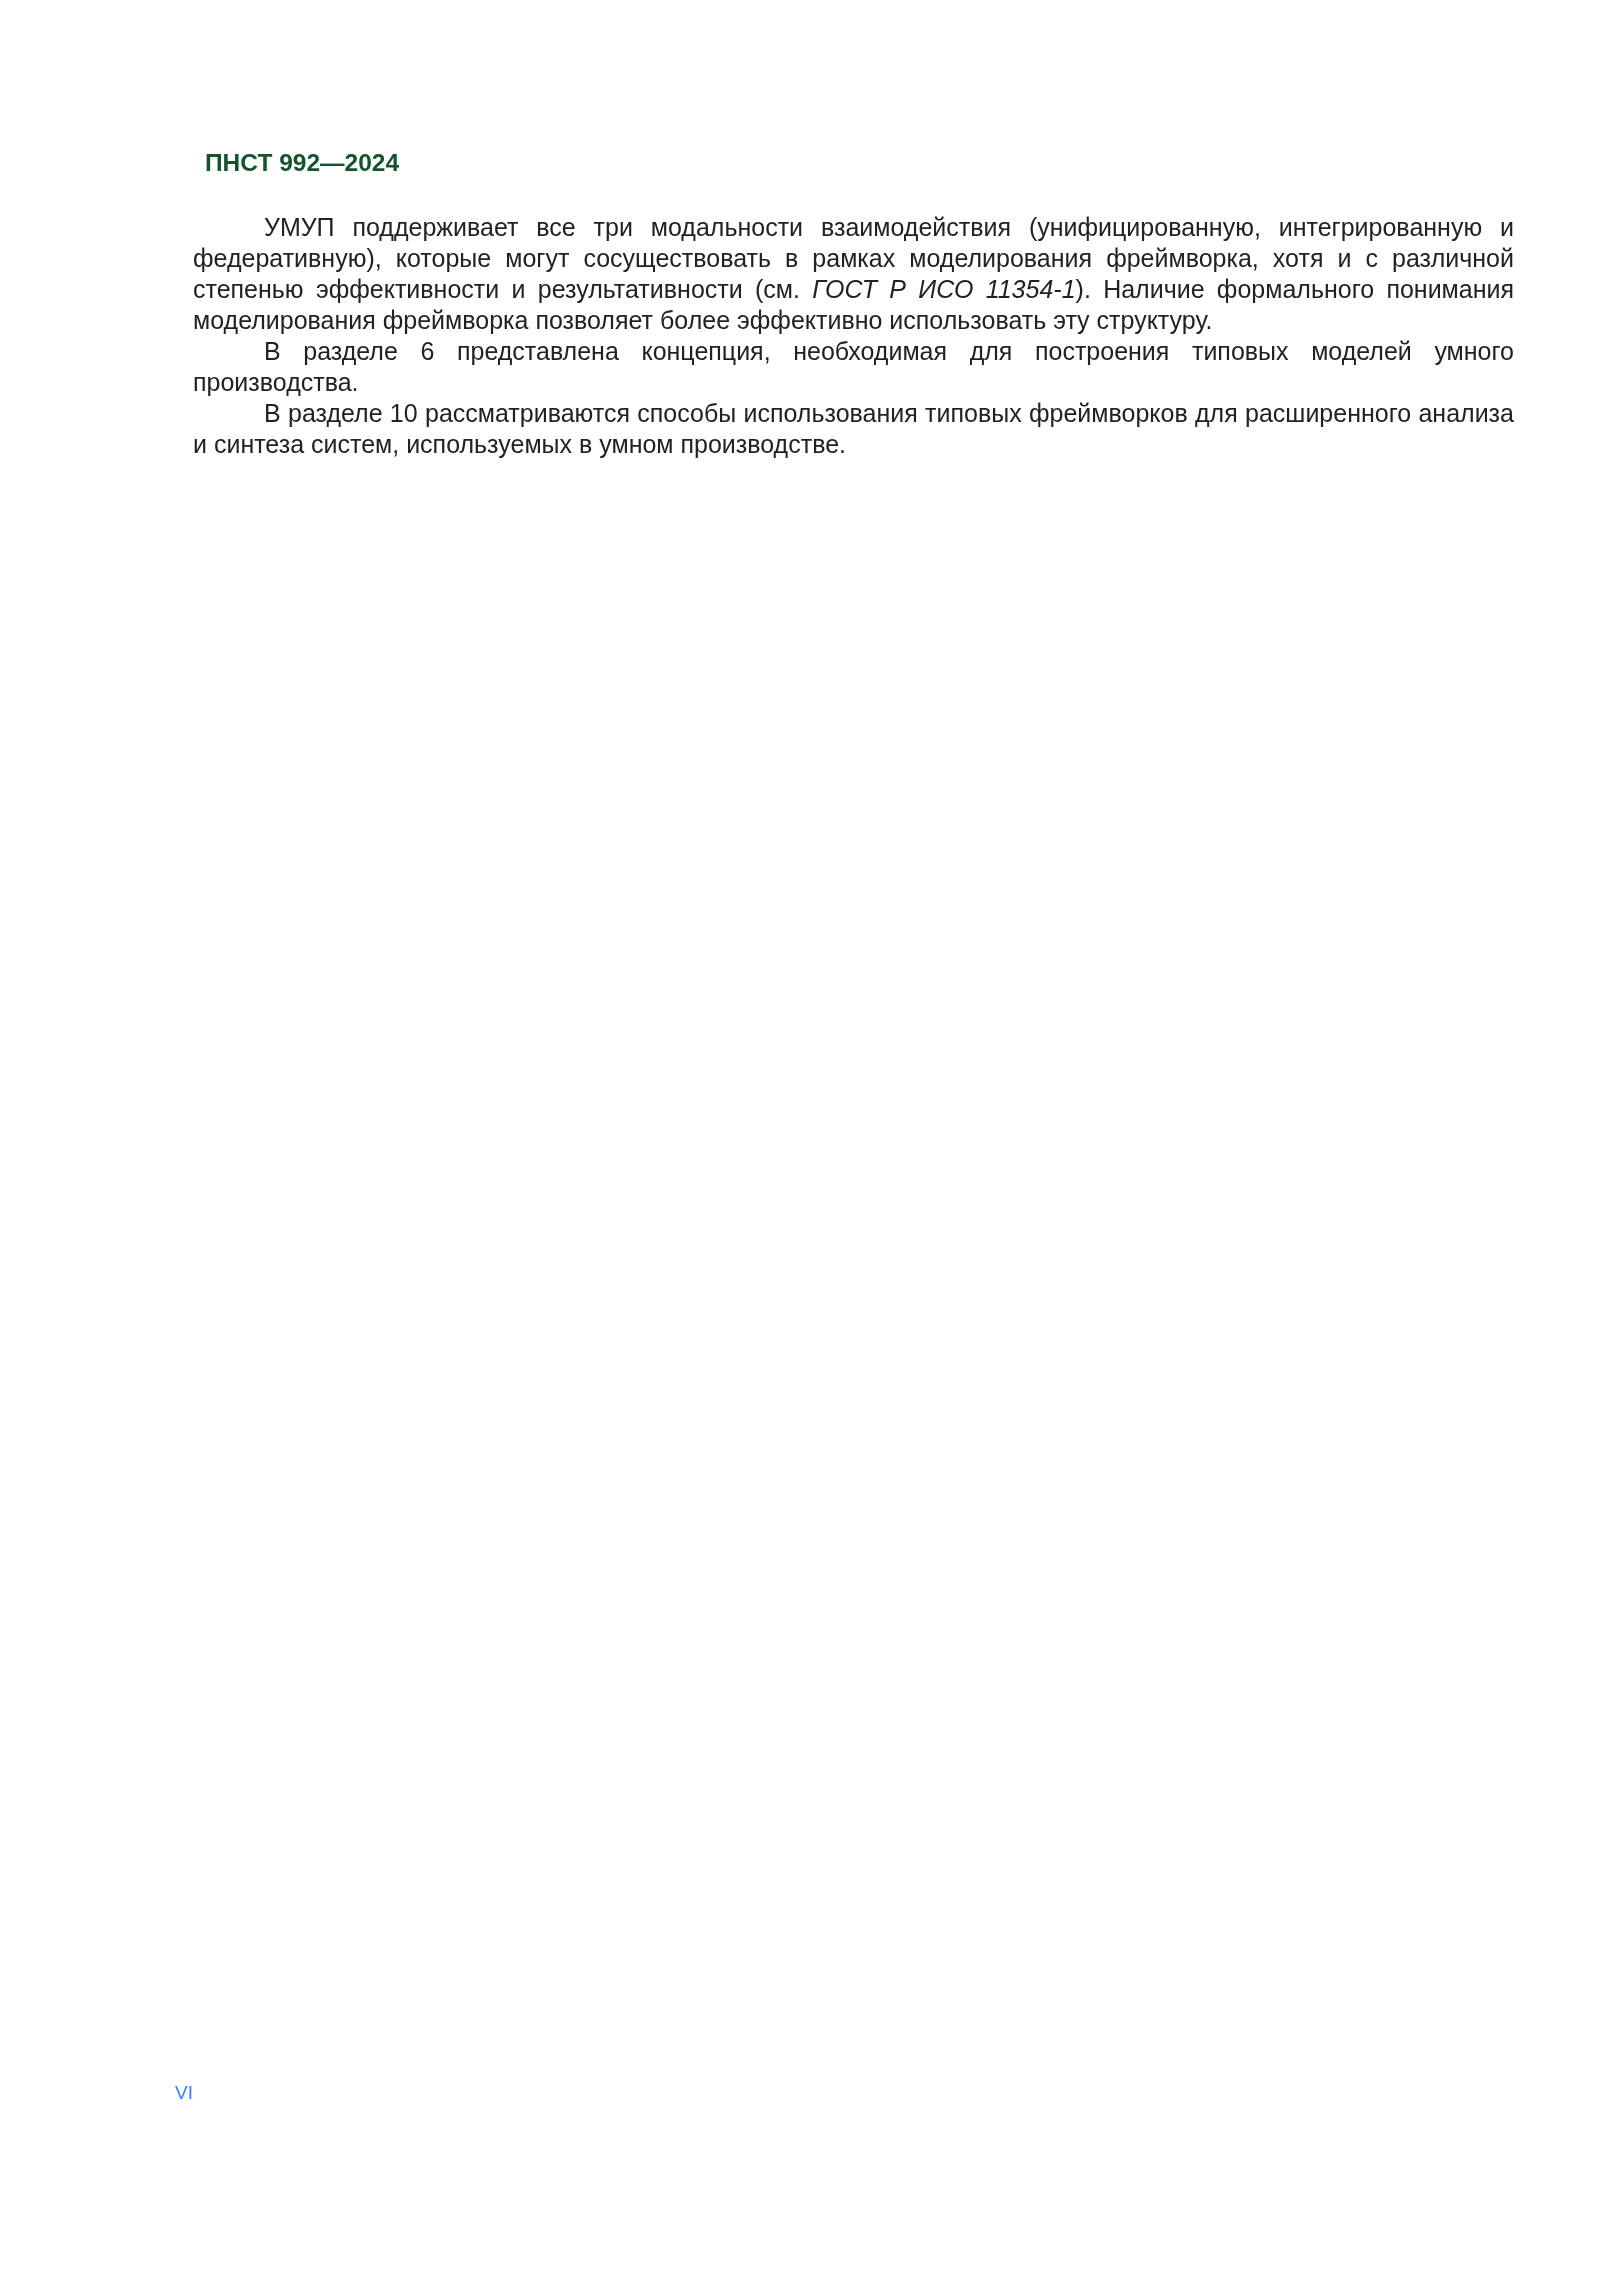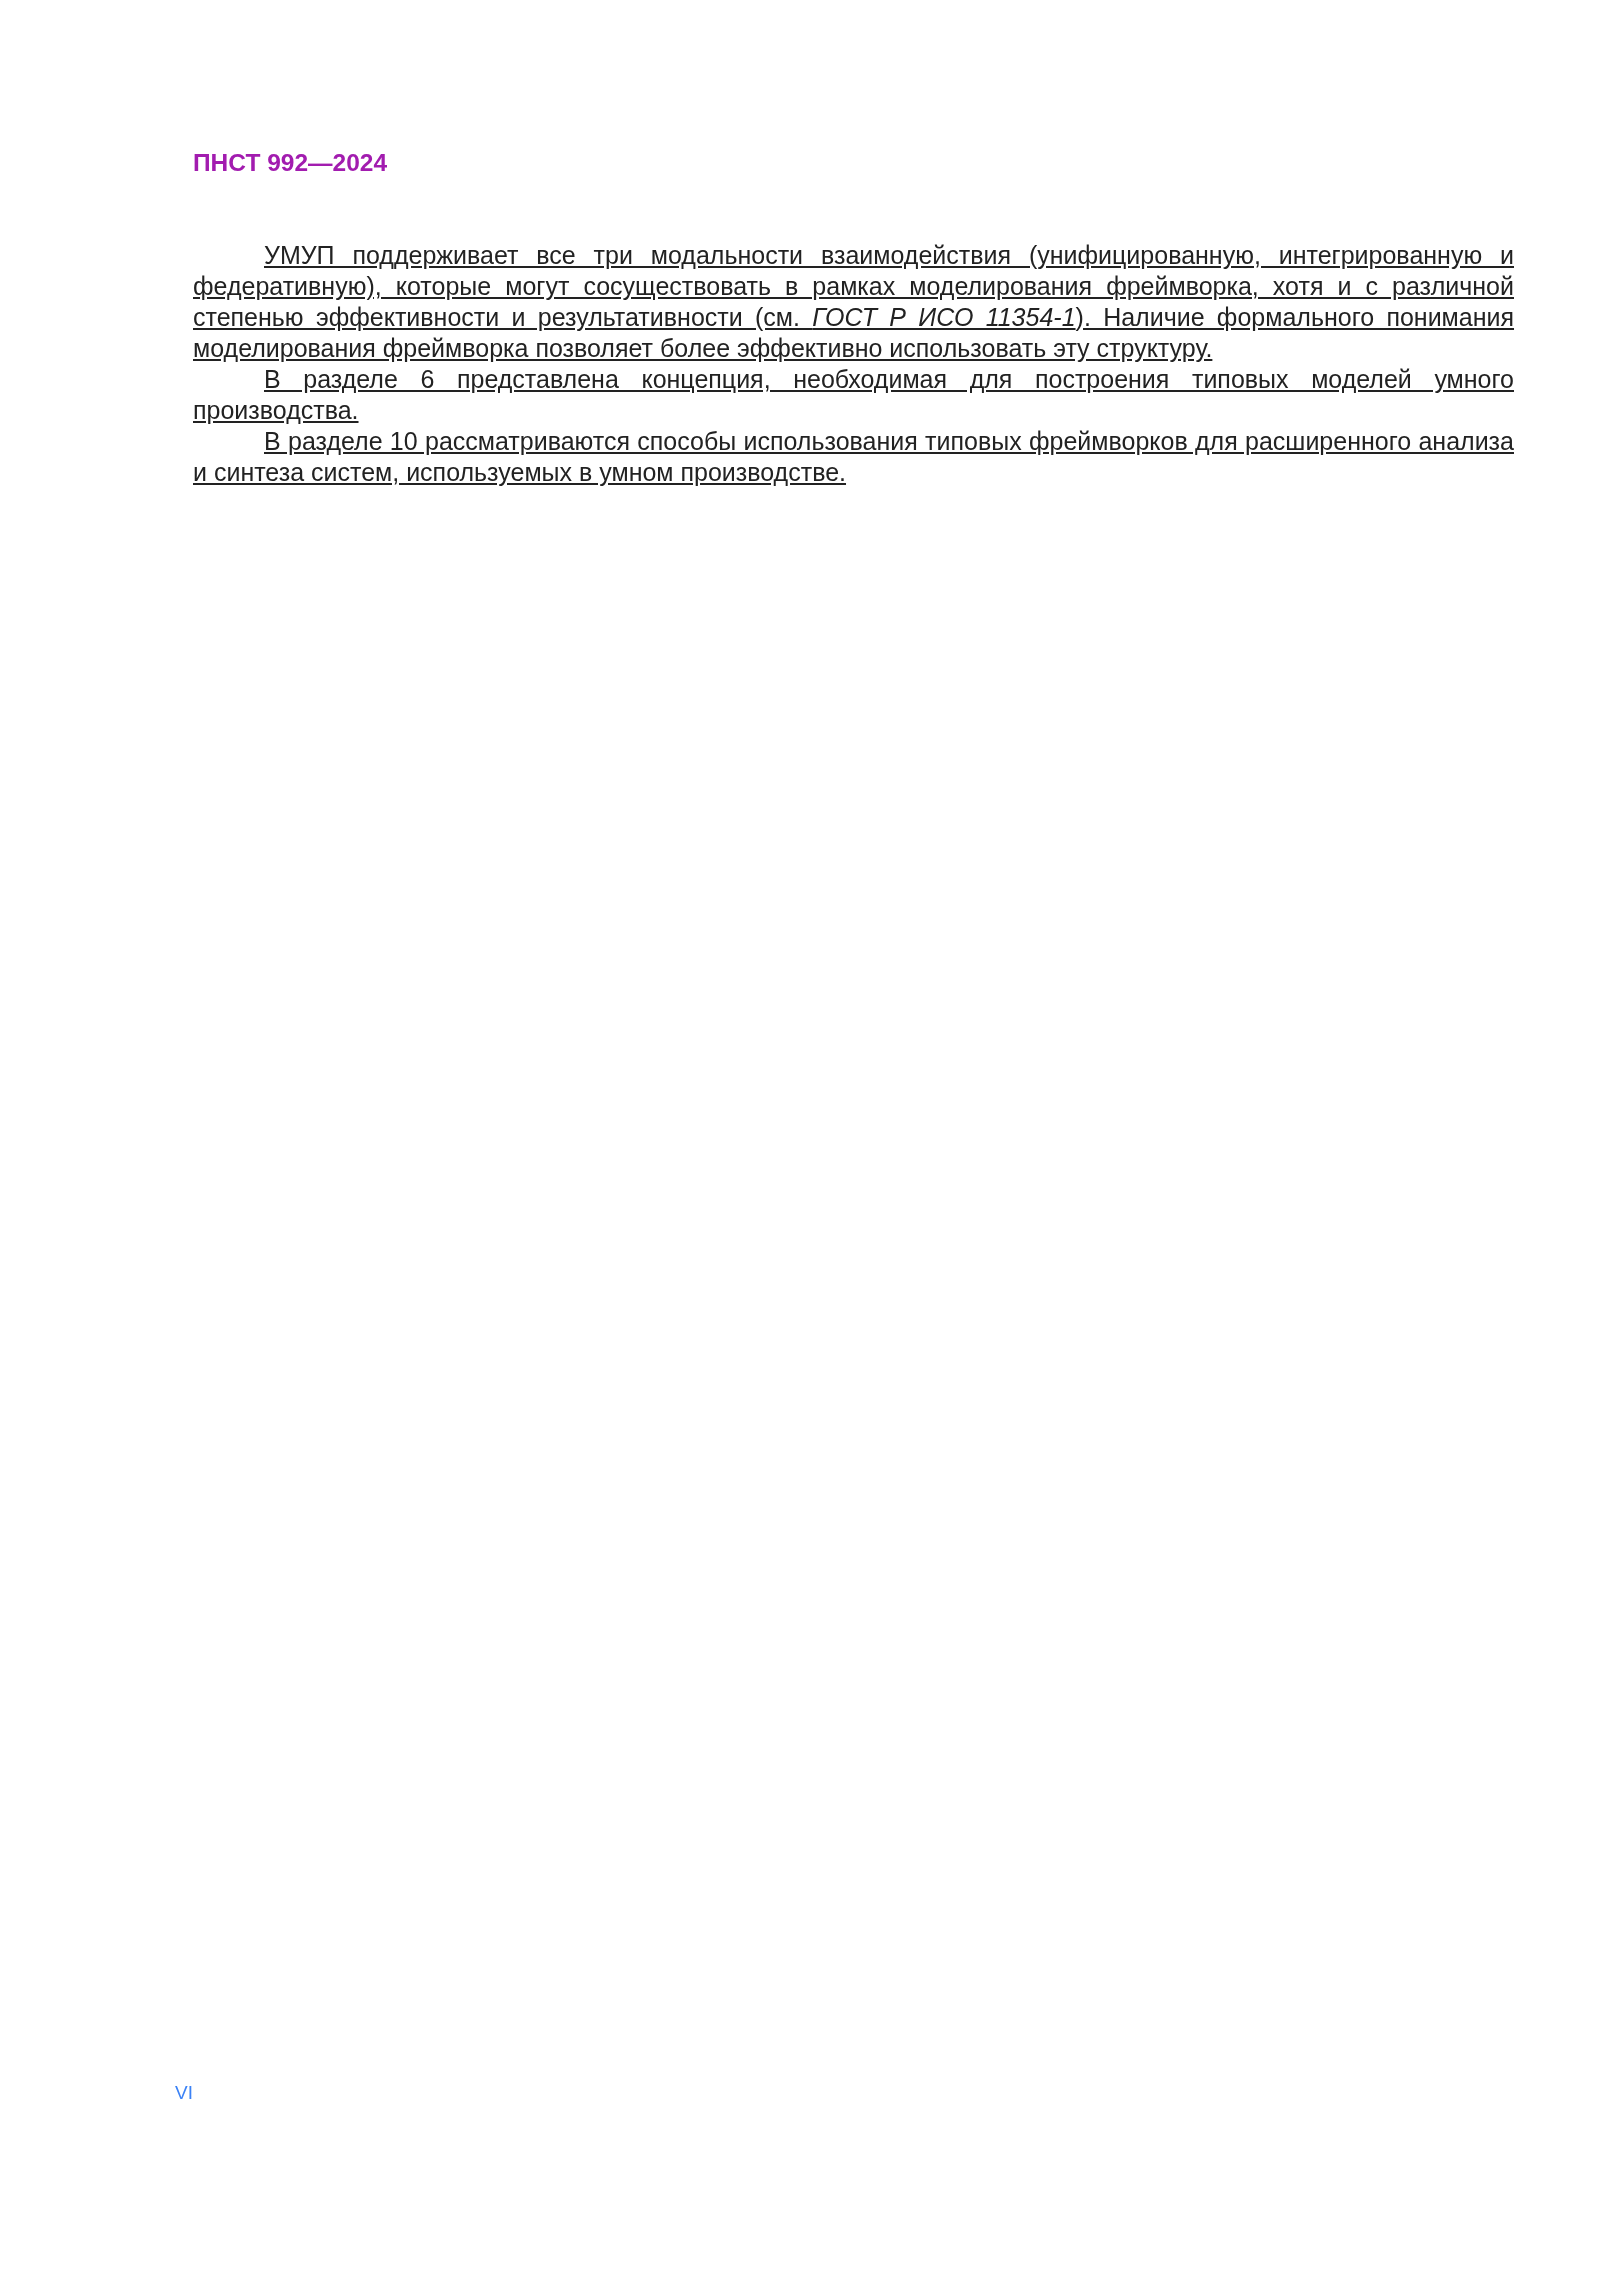--- a/index.html
+++ b/index.html
@@ -10,36 +10,35 @@
     body {
       width: 1621px;
       height: 2293px;
       position: relative;
       overflow: hidden;
       font-family: "Liberation Sans", sans-serif;
       color: #1f1f1f;
     }
     .header {
       position: absolute;
-      left: 193px;
+      left: 205px;
       top: 149px;
       font-size: 24.5px;
       font-weight: bold;
       letter-spacing: 0px;
-      color: #a21caf;
+      color: #14532d;
     }
     .content {
       position: absolute;
       left: 193px;
-      top: 240px;
+      top: 212px;
       width: 1321px;
       font-size: 25px;
       line-height: 31px;
       color: #222222;
-      text-decoration: underline;
     }
     .para {
       margin: 0;
       text-indent: 71px;
       text-align: justify;
       text-align-last: left;
     }
     .para i { font-style: italic; }
     .page-number {
       position: absolute;

